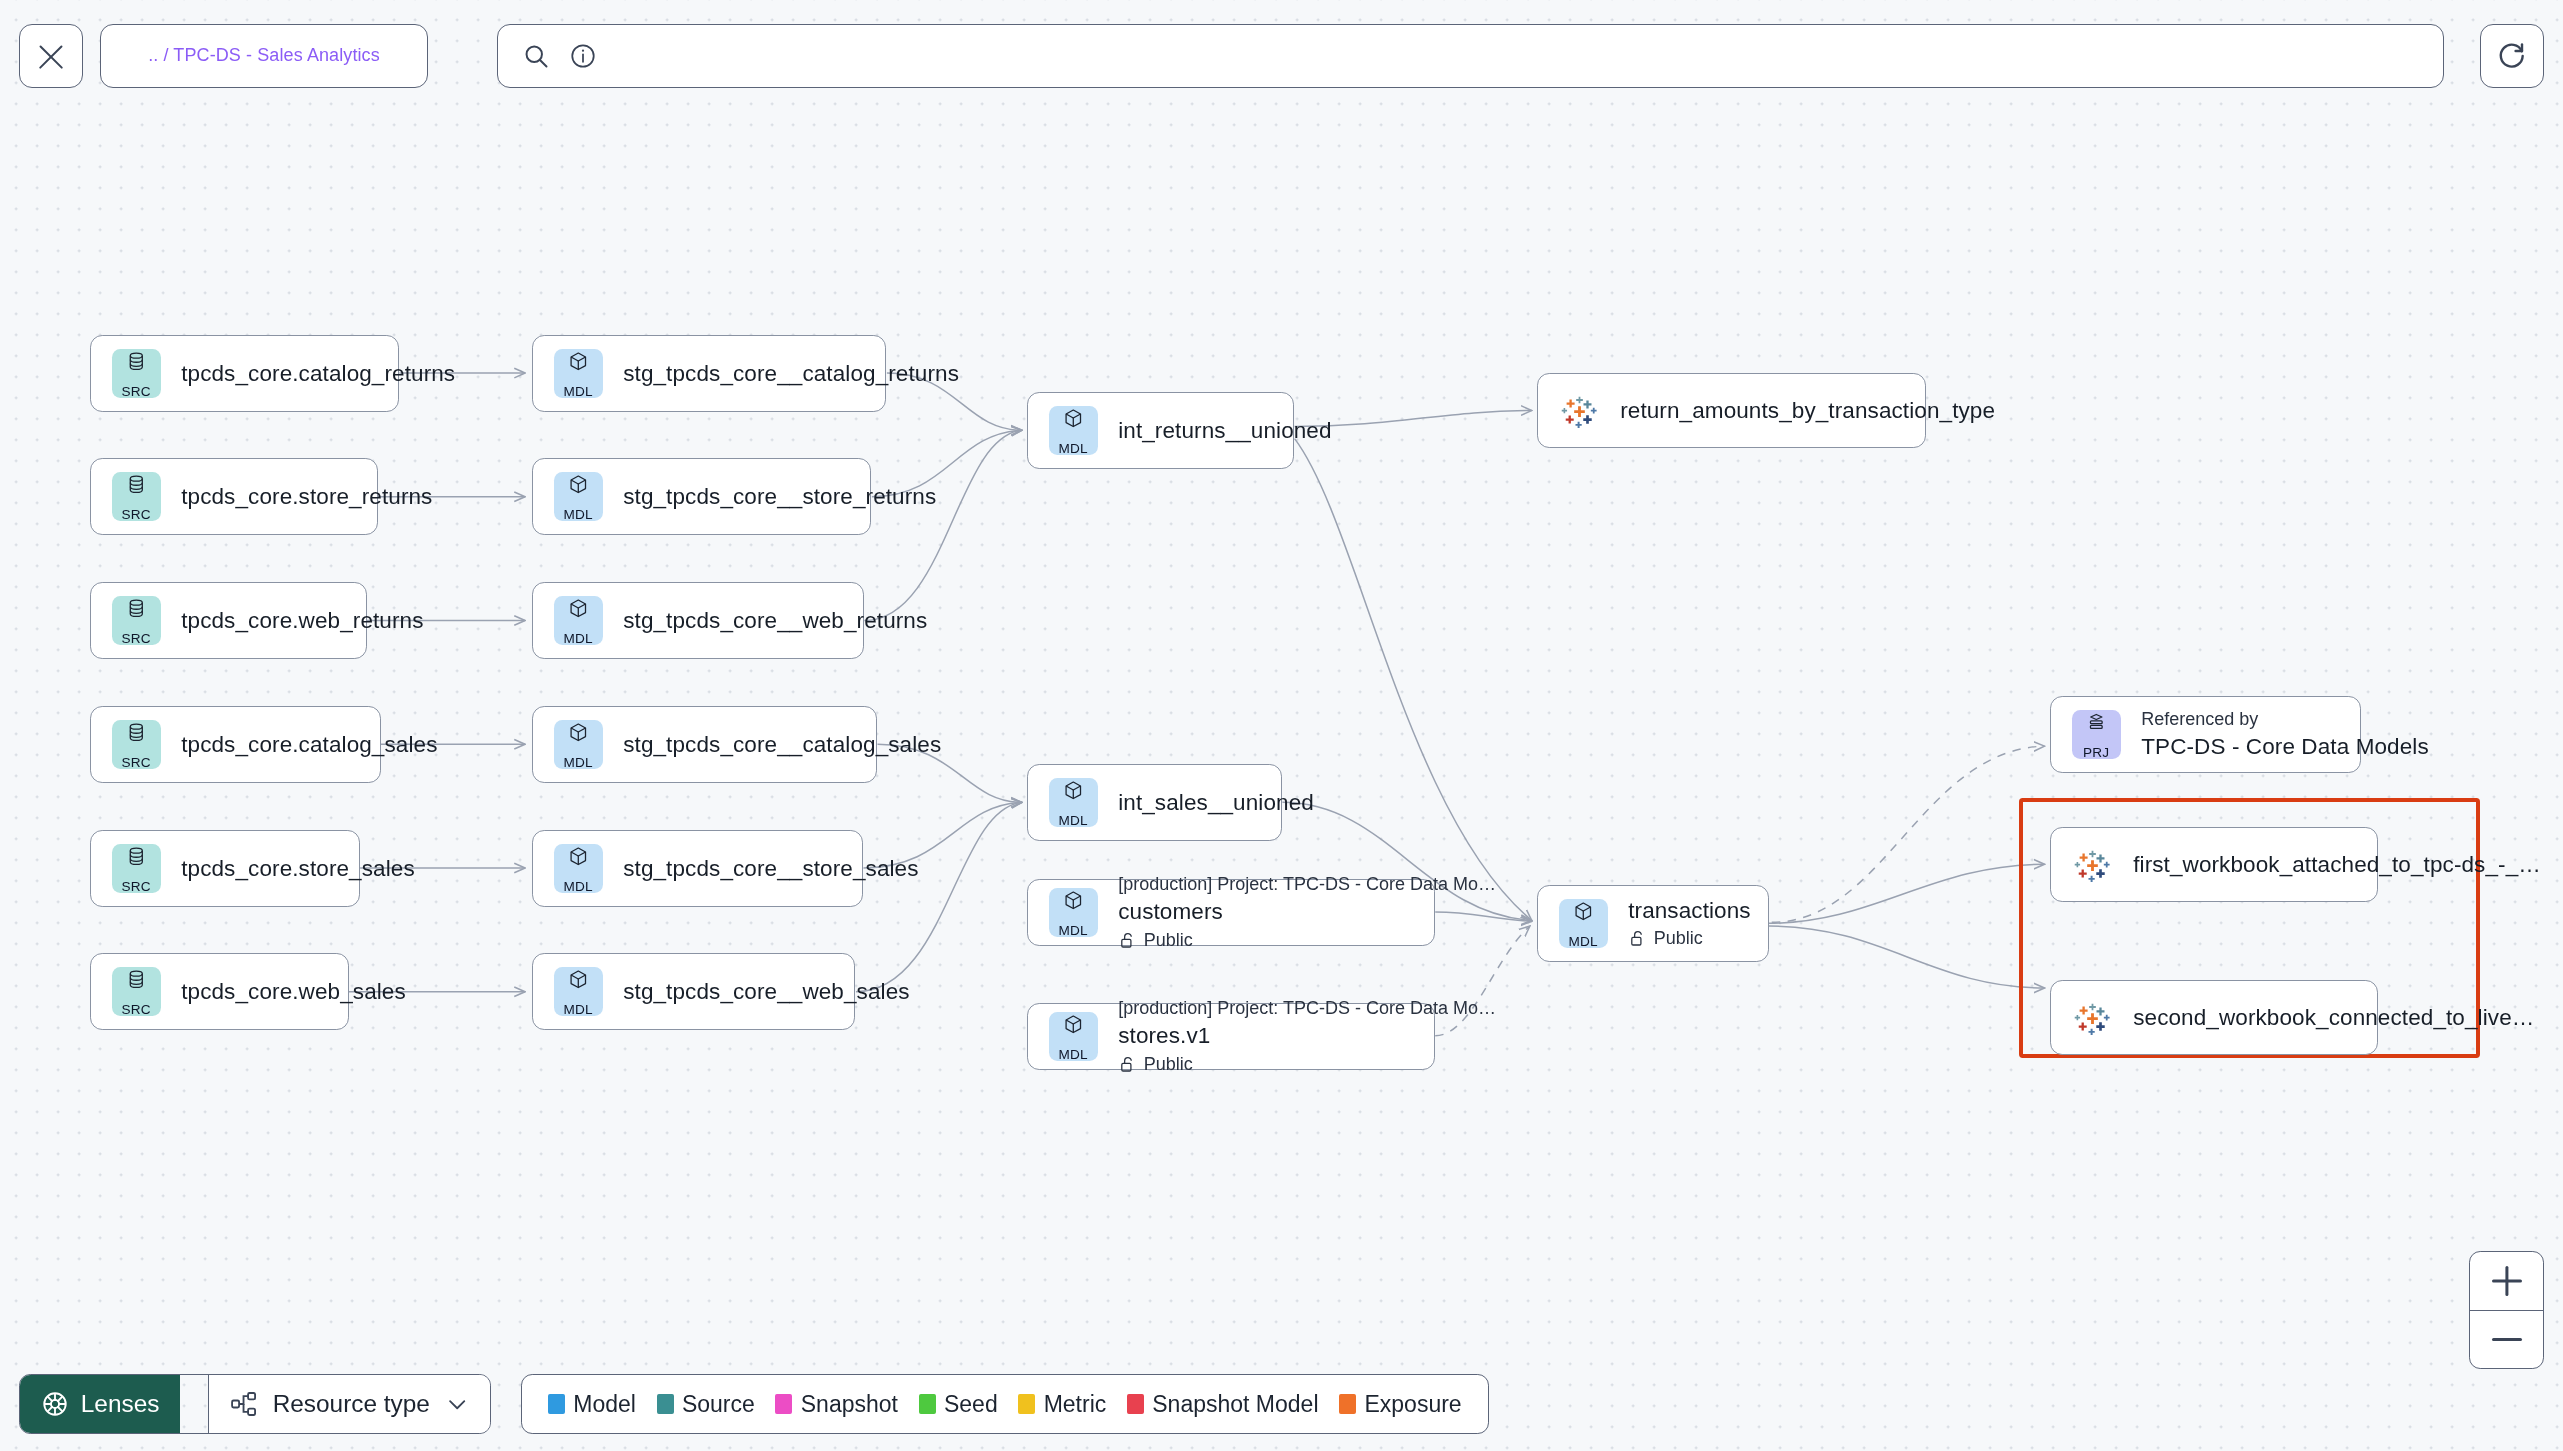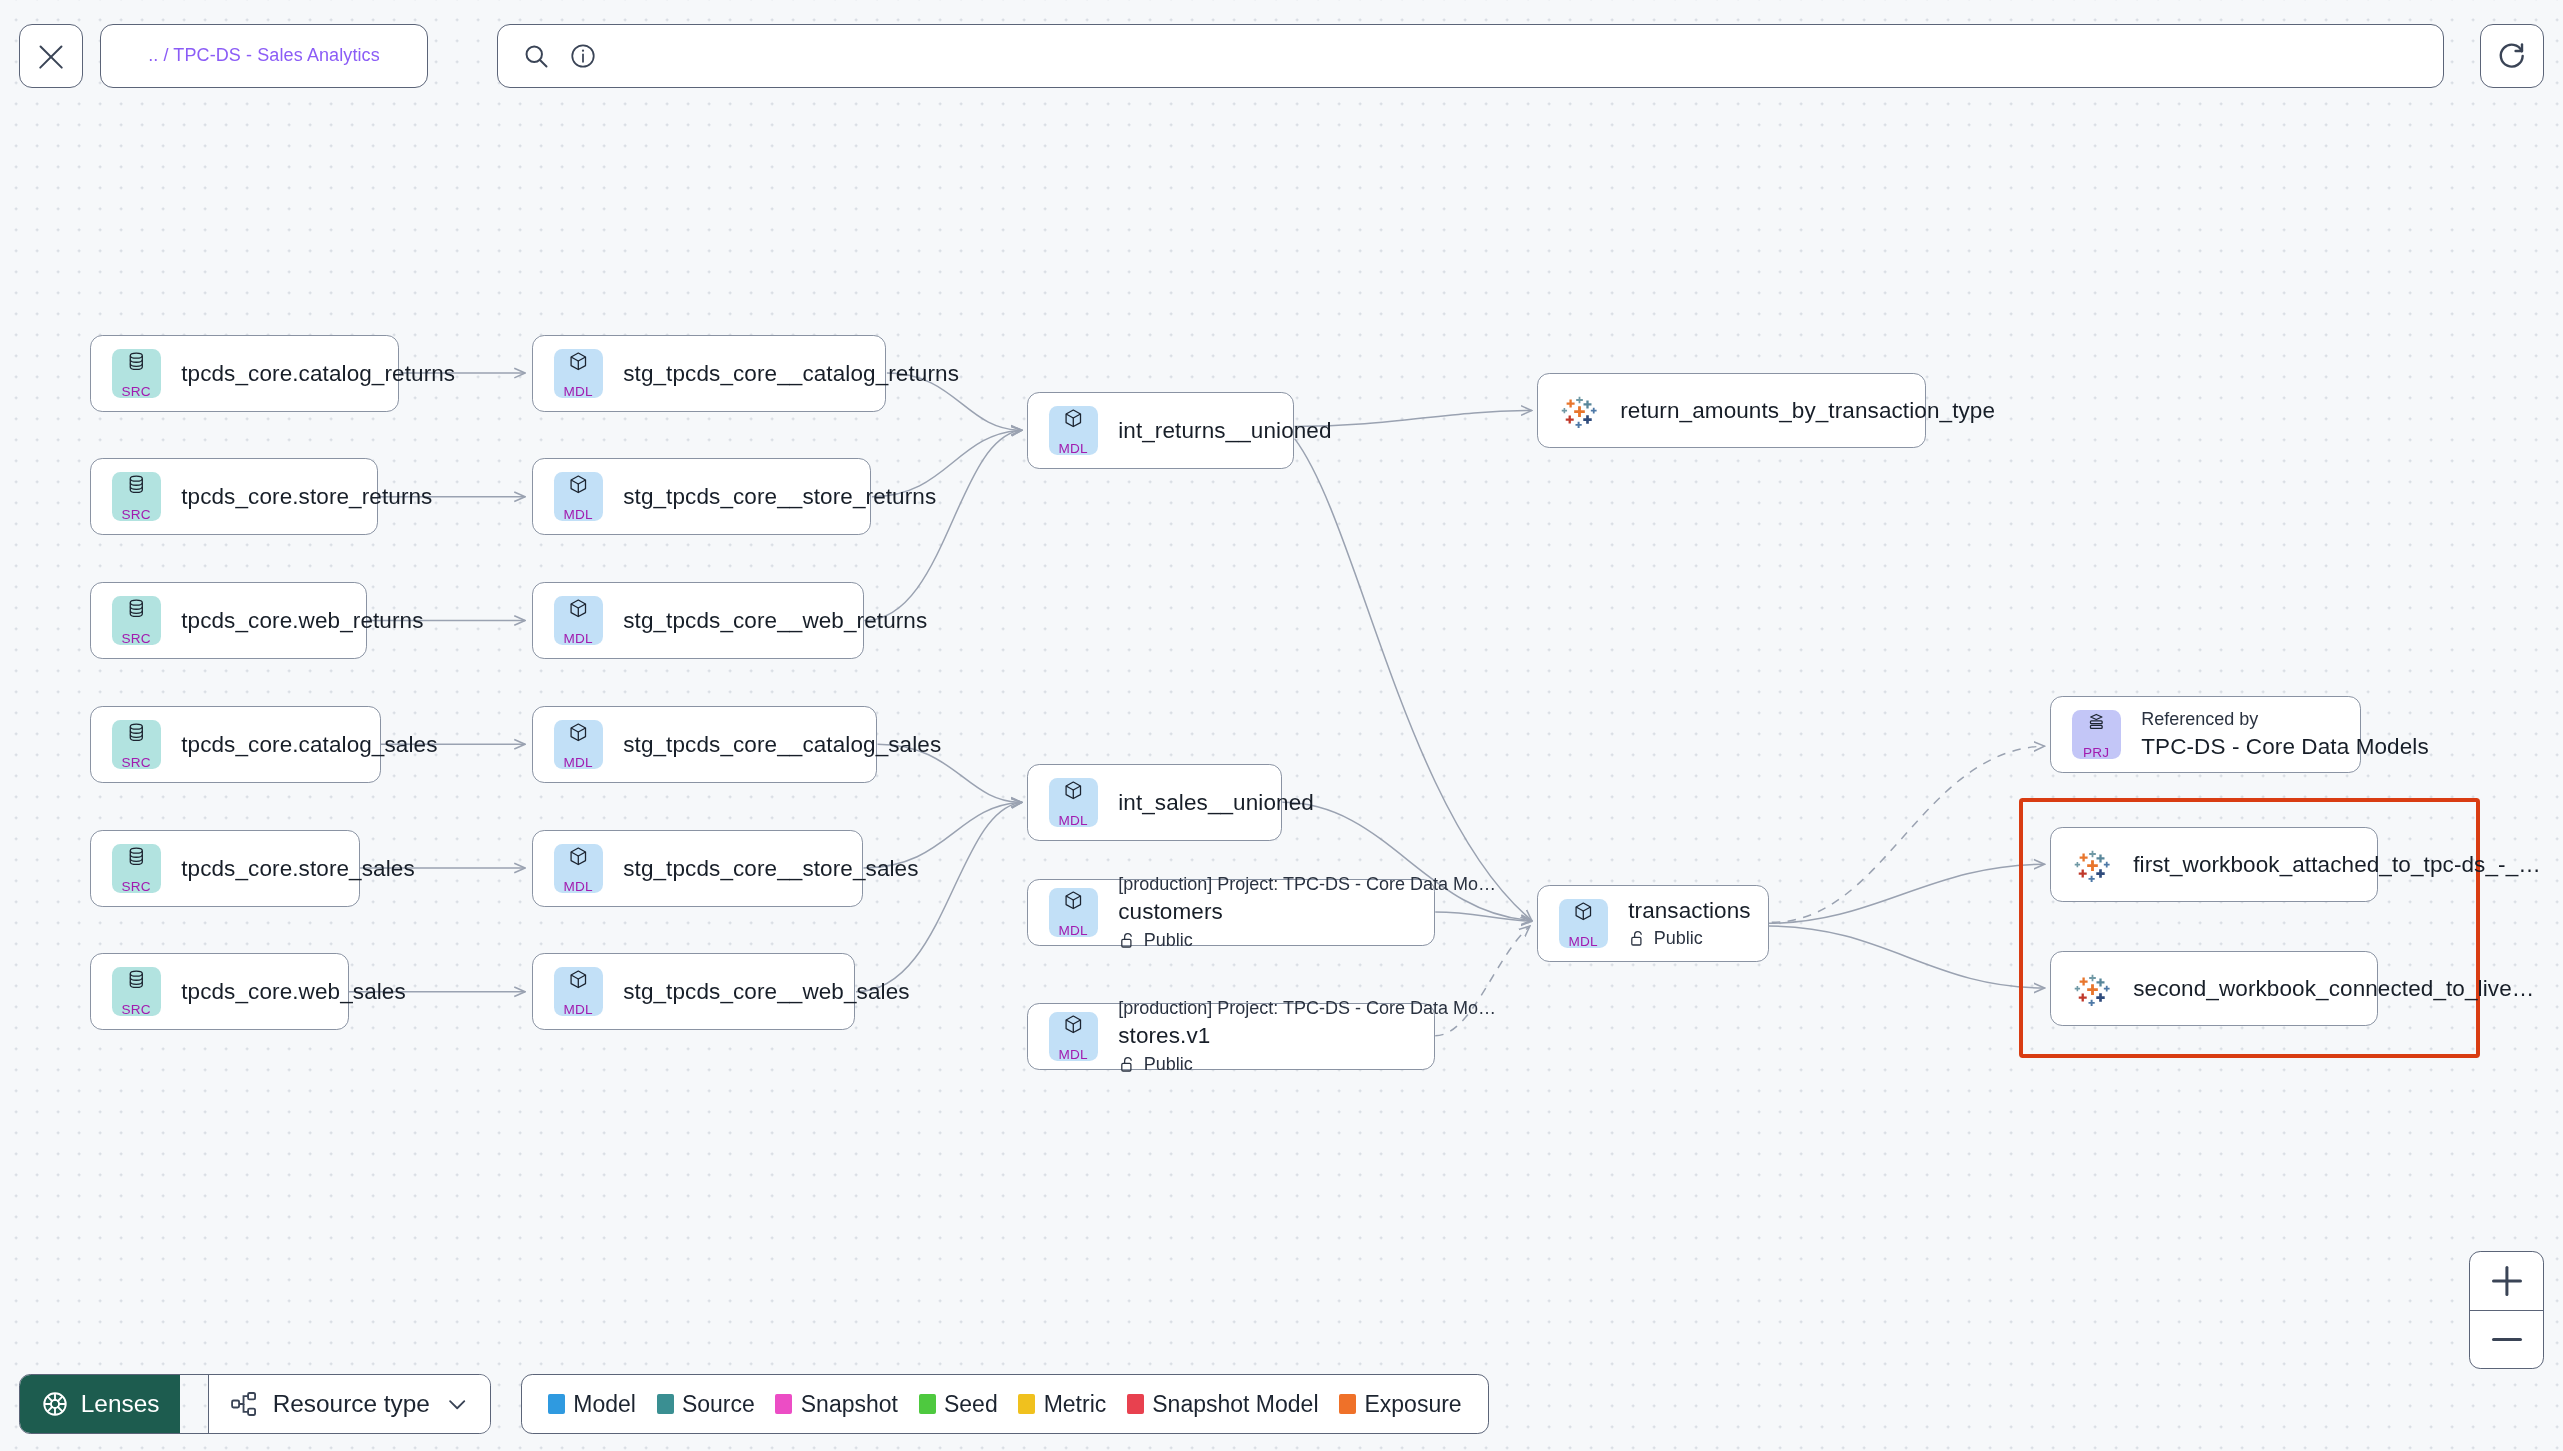--- a/index.html
+++ b/index.html
@@ -137,21 +137,21 @@
     flex-direction: column;
     align-items: center;
     justify-content: center;
     gap: 0px;
     padding-top: 1.9px;
   }
   .badge .b-glyph { display: block; height: 20.6px; }
   .badge .b-lbl {
     font-size: 13.6px;
     font-weight: 400;
-    color: #a21caf;
+    color: #0f172a;
     line-height: 13px;
     margin-top: 13px;
     letter-spacing: 0.2px;
   }
   .badge.src { background: #b2e3e0; }
   .badge.mdl { background: #c2e0f7; }
   .badge.prj { background: #c3c6f7; }
 
   .badge.tableau { background: transparent; width: 41px; height: 41px; }
 
@@ -648,21 +648,21 @@
               <path d="M34.75 21 H41.25 M38 17.75 V24.25" stroke="#4e79a7" stroke-width="2" stroke-linecap="butt"></path>
               <path d="M6.5 31 H15.5 M11 26.5 V35.5" stroke="#c0392b" stroke-width="2.6" stroke-linecap="butt"></path>
               <path d="M26.25 31 H35.75 M31 26.25 V35.75" stroke="#2f4b7c" stroke-width="3" stroke-linecap="butt"></path>
               <path d="M17.5 37 H24.5 M21 33.5 V40.5" stroke="#4e79a7" stroke-width="2.2" stroke-linecap="butt"></path>
             </svg>
           </span>
           <span class="n-body">
             <span class="n-title">first_workbook_attached_to_tpc-ds_-_…</span>
           </span>
         </div>
-        <div class="node" style="left: 2050px; top: 951px; width: 328px; height: 75px;">
+        <div class="node" style="left: 2050px; top: 980px; width: 328px; height: 75px;">
           <span class="badge tableau">
             <svg class="icon-svg" width="41" height="41" viewBox="0 0 44 44">
               <path d="M18.25 9 H25.75 M22 5.25 V12.75" stroke="#7099a5" stroke-width="2" stroke-linecap="butt"></path>
               <path d="M7.5 13 H16.5 M12 8.5 V17.5" stroke="#e8762d" stroke-width="2.6" stroke-linecap="butt"></path>
               <path d="M26.5 14 H35.5 M31 9.5 V18.5" stroke="#59879b" stroke-width="2.6" stroke-linecap="butt"></path>
               <path d="M16 22 H28 M22 16 V28" stroke="#e8762d" stroke-width="3.2" stroke-linecap="butt"></path>
               <path d="M2 21 H8 M5 18 V24" stroke="#7099a5" stroke-width="1.8" stroke-linecap="butt"></path>
               <path d="M34.75 21 H41.25 M38 17.75 V24.25" stroke="#4e79a7" stroke-width="2" stroke-linecap="butt"></path>
               <path d="M6.5 31 H15.5 M11 26.5 V35.5" stroke="#c0392b" stroke-width="2.6" stroke-linecap="butt"></path>
               <path d="M26.25 31 H35.75 M31 26.25 V35.75" stroke="#2f4b7c" stroke-width="3" stroke-linecap="butt"></path>

